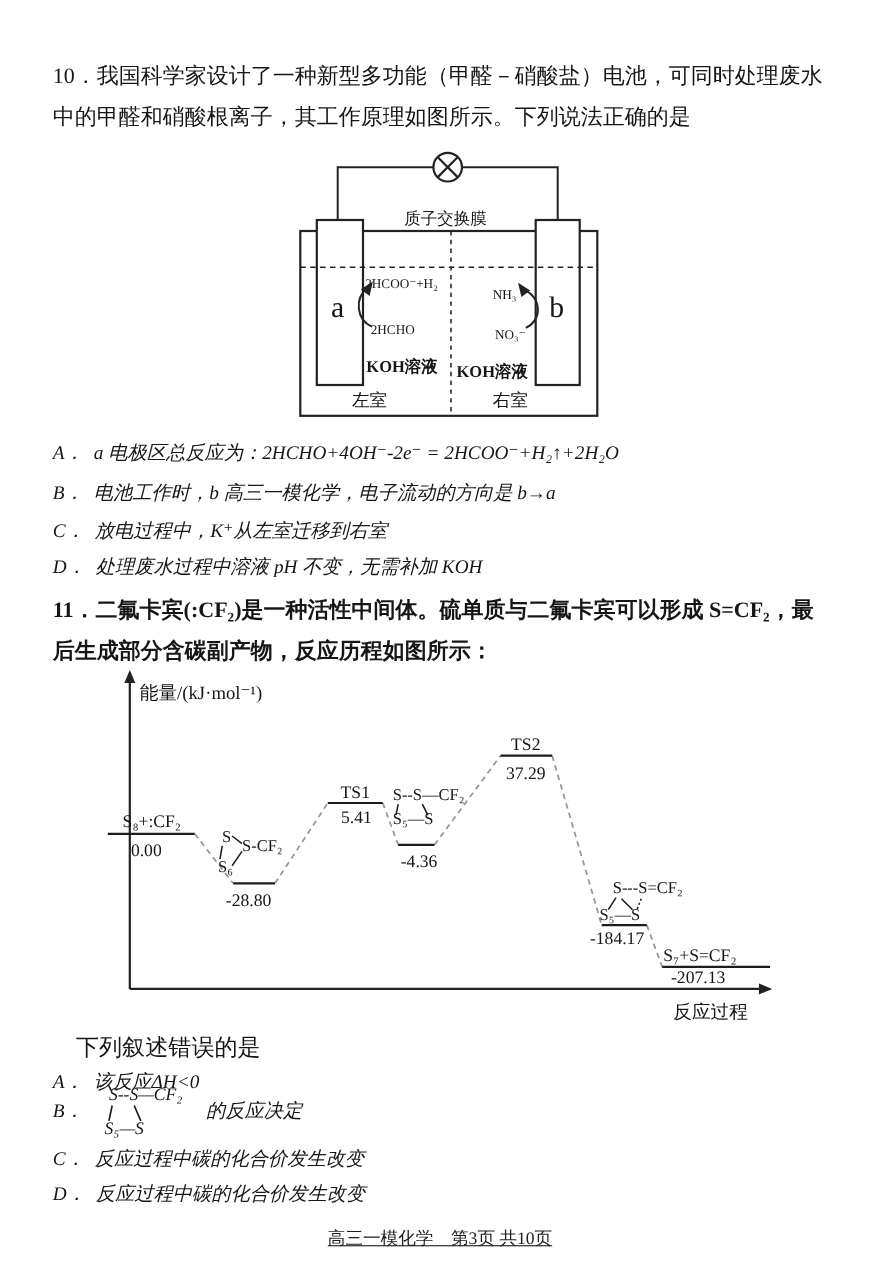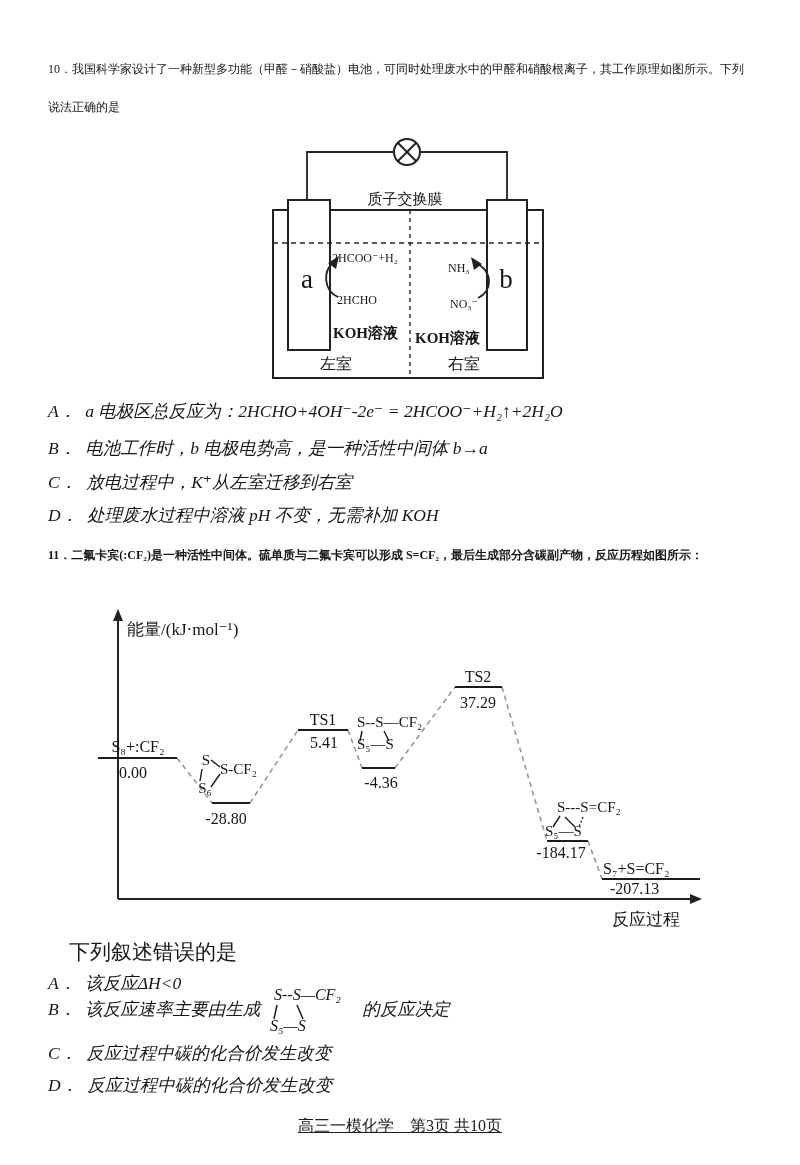--- a/index.html
+++ b/index.html
@@ -3,21 +3,21 @@
 <meta charset="utf-8">
 <style>
   html,body{margin:0;padding:0;}
   body{
     width:800px;height:1165px;position:relative;background:#ffffff;
     font-family:"Liberation Serif","DejaVu Serif",serif;color:#161616;
     overflow:hidden;
   }
   p{margin:0;}
   .abs{position:absolute;}
-  .stem{font-size:12px;line-height:38px;width:706px;}
+  .stem{font-size:20px;line-height:38px;width:706px;}
   .opt{font-size:17.5px;white-space:nowrap;font-style:italic;}
   .opt .lbl{margin-right:9px;}
   .followup{font-size:21px;margin-left:21px;}
   svg text{font-family:"Liberation Serif","DejaVu Serif",serif;fill:#161616;}
   .footer{font-size:16px;width:800px;text-align:center;color:#1c1c1c;}
   .bflex{display:flex;align-items:center;height:50px;}
   .bflex .lbl{margin-right:9px;}
 </style>
 </head>
 <body>
@@ -62,21 +62,21 @@
       <path d="M 78,167 C 64,161 62,141 74,132" fill="none" stroke="#222" stroke-width="1.8"></path>
       <polygon points="79,126 68,133 76,139" fill="#222"></polygon>
     </g>
     <g>
       <path d="M 218,168 C 232,162 234,142 216,133" fill="none" stroke="#222" stroke-width="1.8"></path>
       <polygon points="211,127 222,134 214,140" fill="#222"></polygon>
     </g>
   </svg>
 
   <p class="abs opt" style="left:48px;top:399px;"><span class="lbl">A．</span><span>a 电极区总反应为：2HCHO+4OH⁻-2e⁻ = 2HCOO⁻+H₂↑+2H₂O</span></p>
-  <p class="abs opt" style="left:48px;top:436px;"><span class="lbl">B．</span><span>电池工作时，b 电极电势高，是一种活性中间体 b→a</span></p>
+  <p class="abs opt" style="left:48px;top:436px;"><span class="lbl">B．</span><span>电池工作时，b 高三一模化学，电子流动的方向是 b→a</span></p>
   <p class="abs opt" style="left:48px;top:470px;"><span class="lbl">C．</span><span>放电过程中，K⁺从左室迁移到右室</span></p>
   <p class="abs opt" style="left:48px;top:503px;"><span class="lbl">D．</span><span>处理废水过程中溶液 pH 不变，无需补加 KOH</span></p>
 
   <p class="abs stem" style="left:48px;top:537px;line-height:37px;font-weight:bold;"><span>11．</span><span>二氟卡宾(:CF₂)是一种活性中间体。硫单质与二氟卡宾可以形成 S=CF₂，最后生成部分含碳副产物，反应历程如图所示：</span></p>
 
   <svg class="abs" style="left:90px;top:605px;" width="620" height="335" viewBox="0 0 620 335">
 
     <line x1="28" y1="294" x2="28" y2="10" stroke="#222" stroke-width="2"></line>
     <polygon points="28,4 23,16 33,16" fill="#222"></polygon>
     <line x1="28" y1="294" x2="602" y2="294" stroke="#222" stroke-width="2"></line>
@@ -148,21 +148,20 @@
     <text x="513" y="269" font-size="16">S₇+S=CF₂</text>
     <text x="520" y="289" font-size="16">-207.13</text>
   </svg>
 
   <p class="abs followup" style="left:48px;top:938px;">下列叙述错误的是</p>
 
   <p class="abs opt" style="left:48px;top:971px;"><span class="lbl">A．</span><span>该反应ΔH&lt;0</span></p>
 
   <div class="abs opt bflex" style="left:48px;top:984px;">
     <span class="lbl">B．</span>
-    <span>该反应速率主要由生成</span>
     <svg width="102" height="52" viewBox="0 0 102 52">
       <text x="14" y="17" font-size="16">S--S—CF₂</text>
       <text x="10" y="48" font-size="16">S₅—S</text>
       <g stroke="#1c1c1c" stroke-width="1.5">
         <line x1="17" y1="22" x2="14" y2="36"></line>
         <line x1="37" y1="22" x2="43" y2="36"></line>
       </g>
     </svg>
     <span>的反应决定</span>
   </div>

